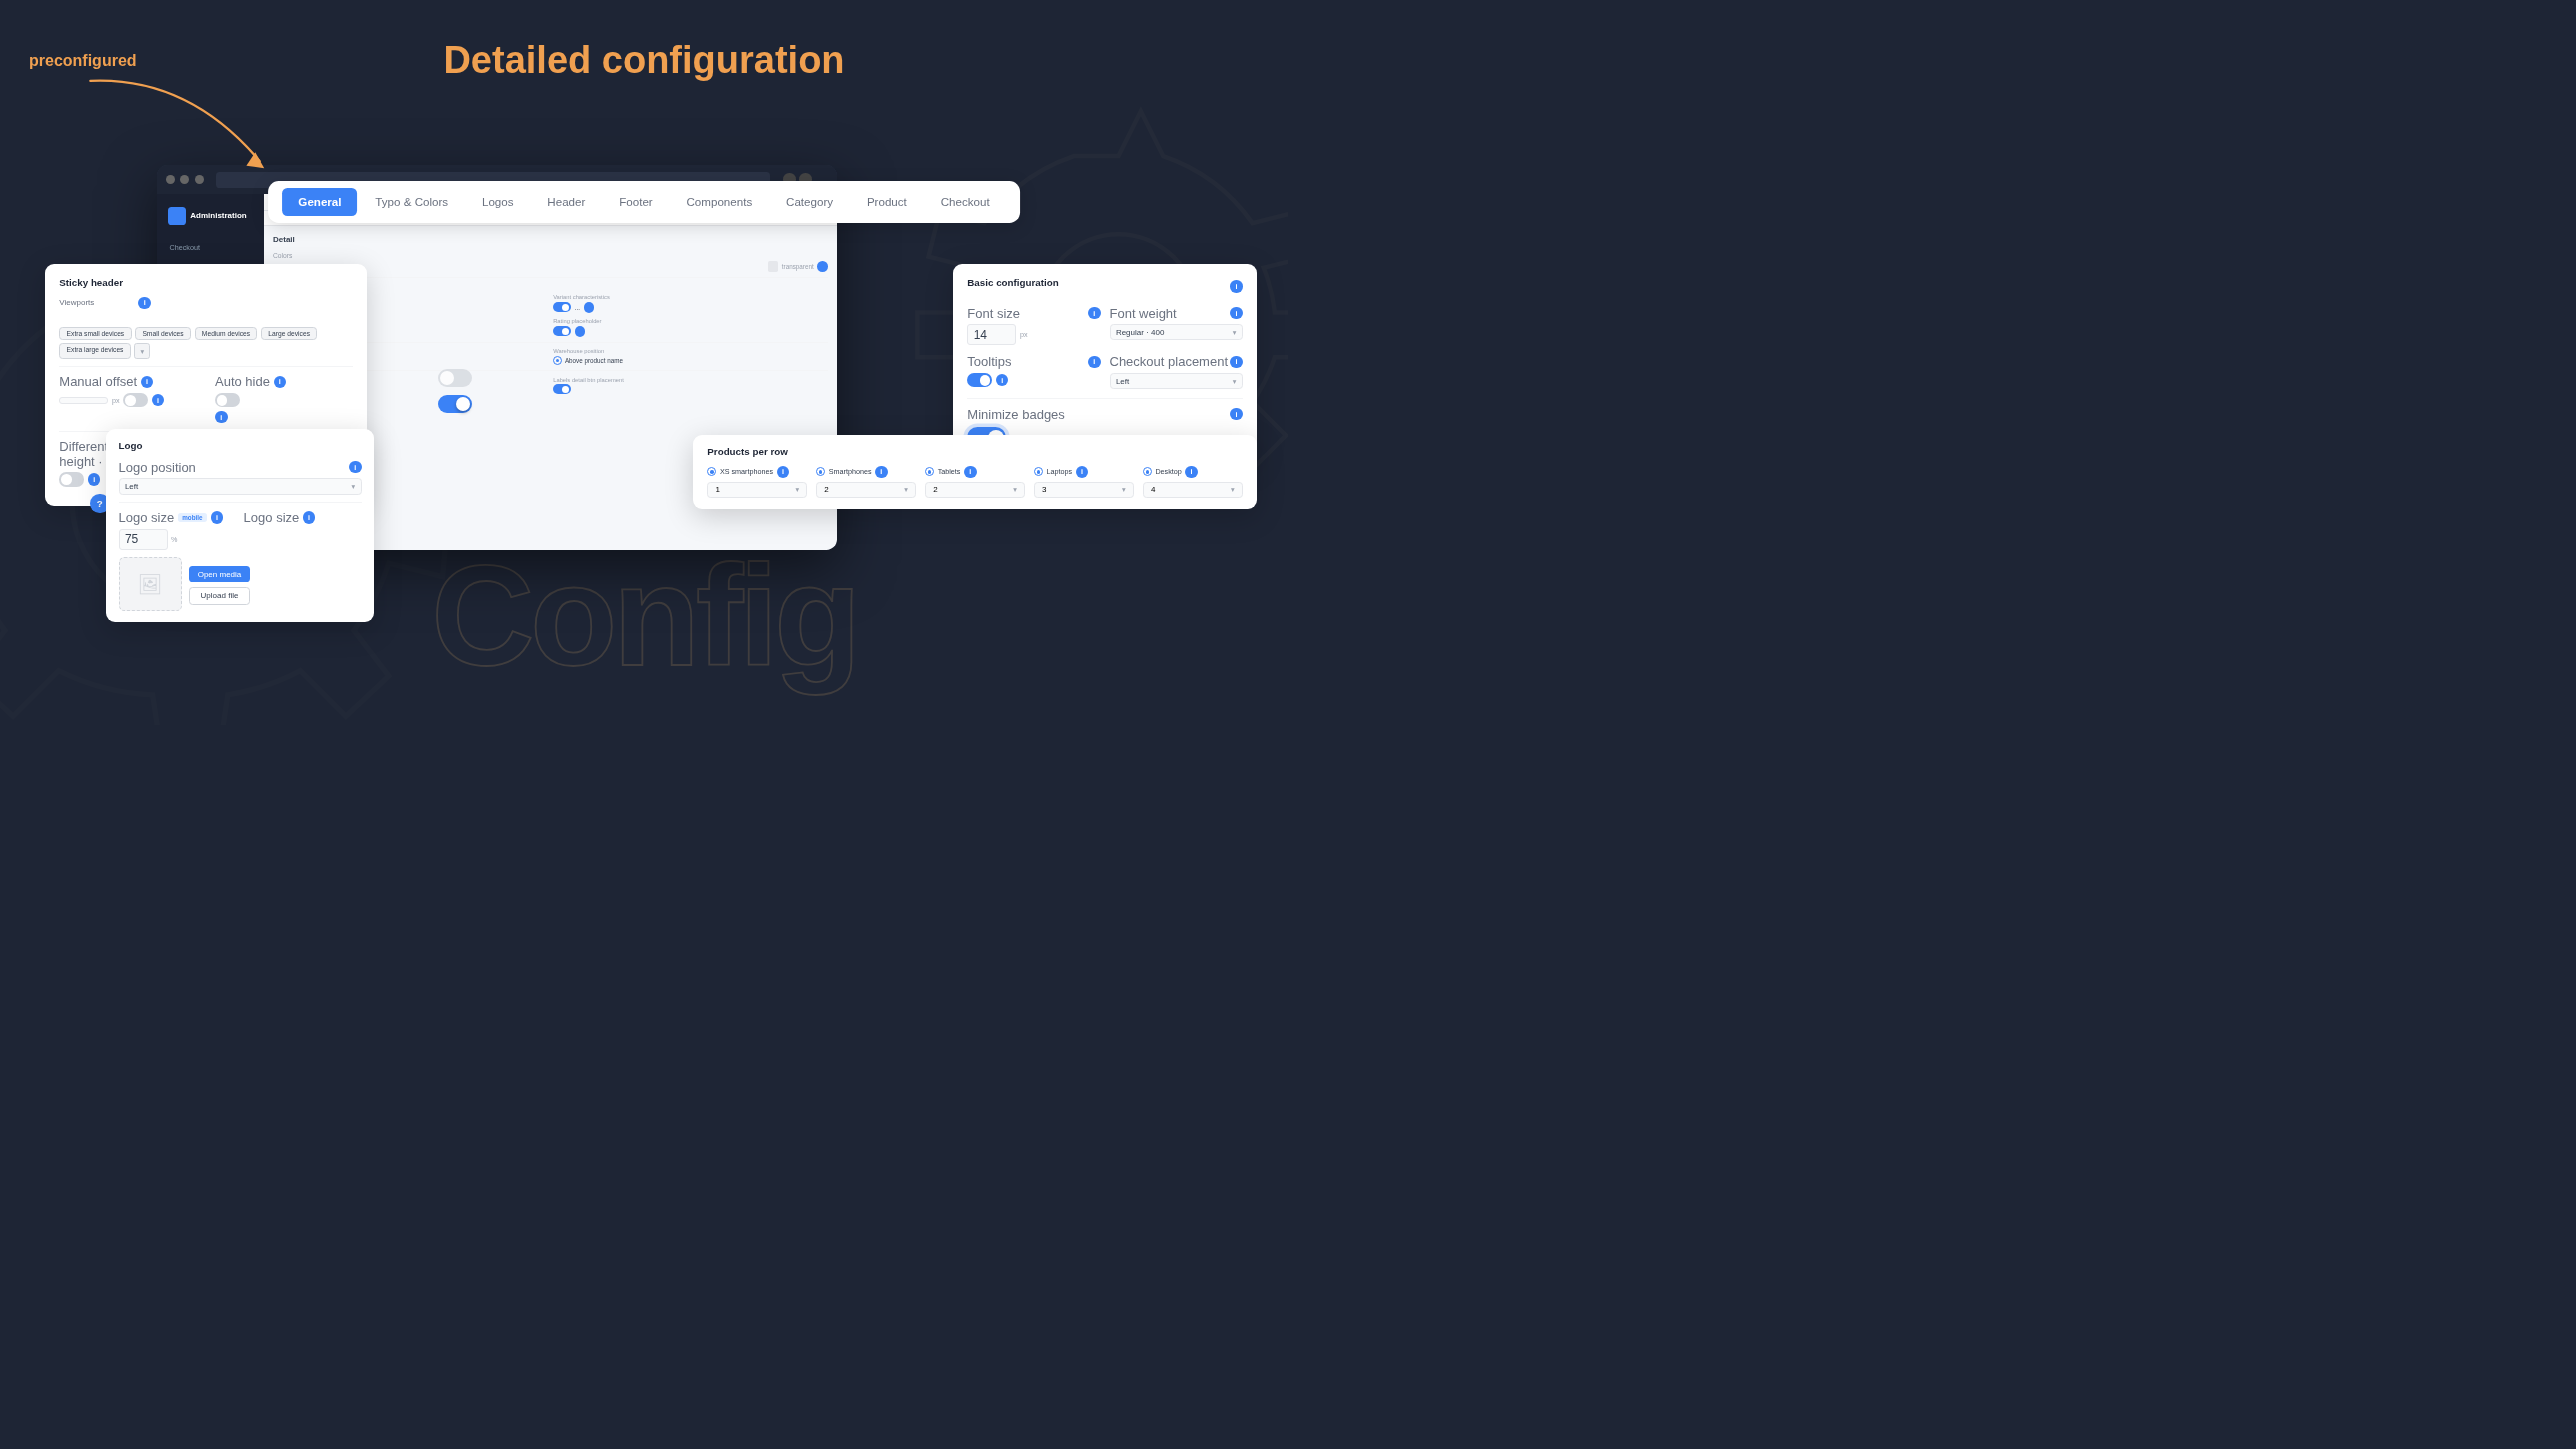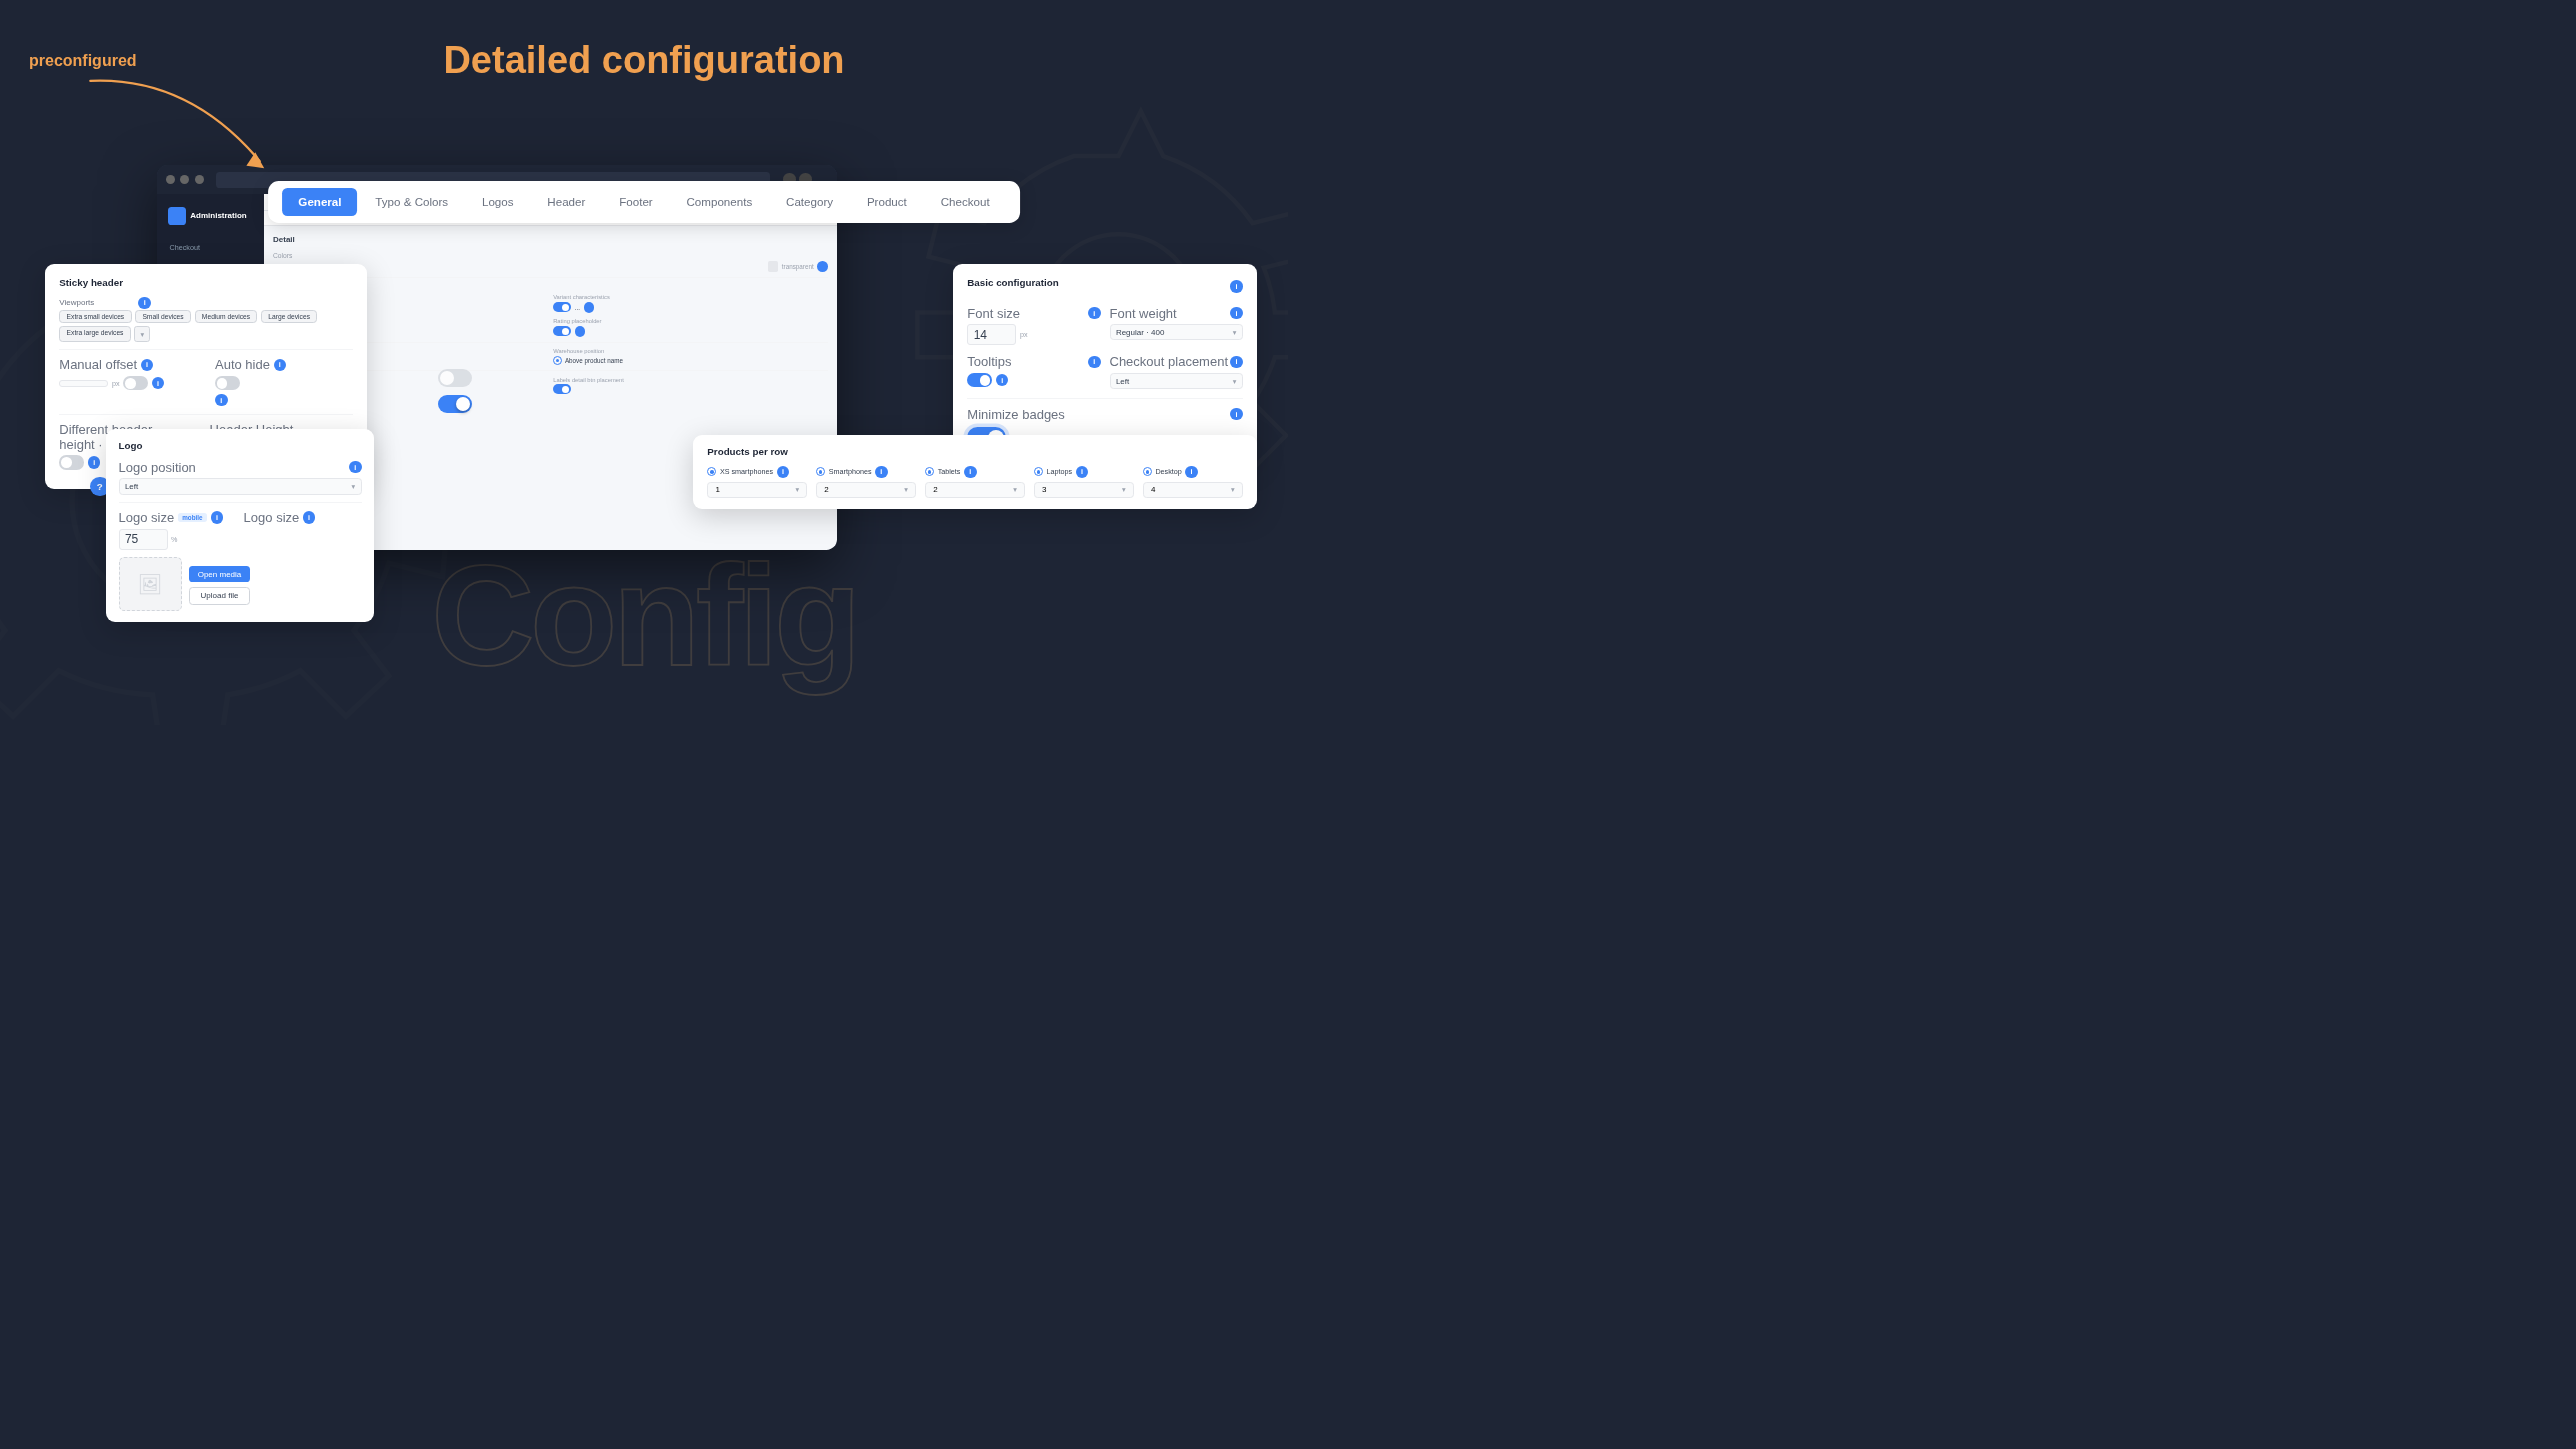--- a/index.html
+++ b/index.html
@@ -161,21 +161,21 @@
     .panel-title {
       font-size: 9.8px;
       font-weight: 700;
       color: #1e2535;
       margin-bottom: 9px;
     }
     .panel-row {
       display: flex;
       align-items: center;
       gap: 7.2px;
-      margin-bottom: 1px;
+      margin-bottom: 18px;
     }
     .panel-label {
       font-size: 8px;
       color: #6b7280;
       min-width: 72px;
     }
     .tag-pill {
       background: #f3f4f6;
       border: 0.9px solid #d1d5db;
       border-radius: 3.6px;

